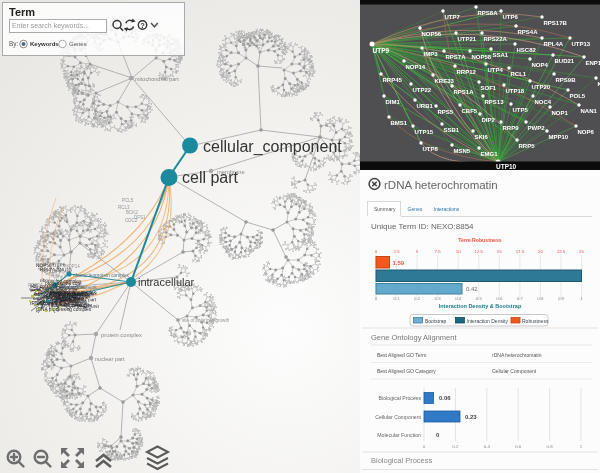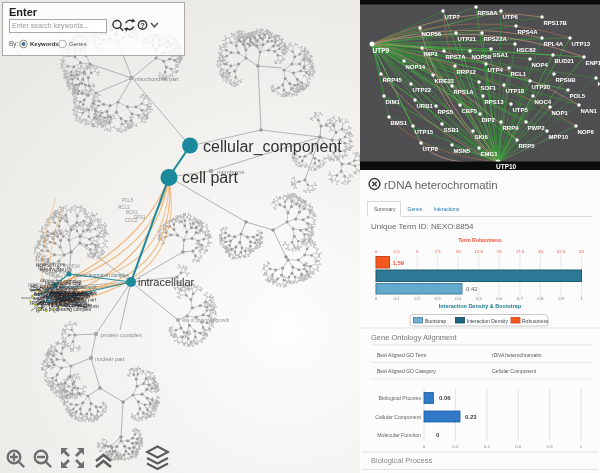--- a/index.html
+++ b/index.html
@@ -571,21 +571,21 @@
 <text x="95" y="361" font-size="5.6" fill="#888">nuclear part</text>
 <text x="182" y="322" font-size="4.6" fill="#999">site of polarized growth</text>
 <text x="73" y="276.5" font-size="4.8" fill="#50747f">ribonucleoprotein complex</text>
 <text x="59" y="288.5" font-size="4.8" fill="#50747f">ribosomal subunit</text>
 <text x="203" y="152" font-size="16" fill="#333">cellular_component</text>
 <text x="182" y="183" font-size="16" fill="#333">cell part</text>
 <text x="138" y="286" font-size="11" fill="#333">intracellular</text>
 </g>
 </svg>
 <div style="position:absolute;left:2px;top:2px;width:183px;height:54px;background:rgba(255,255,255,0.82);border:1px solid #a9a9a9;box-sizing:border-box">
-<div style="position:absolute;left:6px;top:3px;font-size:11px;font-weight:bold;color:#222">Enter</div>
+<div style="position:absolute;left:6px;top:3px;font-size:11px;font-weight:bold;color:#222">Term</div>
 <div style="position:absolute;left:6px;top:16px;width:96px;height:12px;background:#fff;border:1px solid #aaa"></div>
 <div style="position:absolute;left:9px;top:18.5px;font-size:7px;color:#999">Enter search keywords...</div>
 <svg width="60" height="18" style="position:absolute;left:107px;top:14px">
 <g stroke="#333" stroke-width="1.5" fill="none">
 <circle cx="7" cy="7.5" r="4"></circle>
             <line x1="10" y1="10.5" x2="13.2" y2="13.7"></line>
 <path d="M15.8 6.3 a4.2 4.2 0 0 1 7.2 -1.6 M23.6 9.5 a4.2 4.2 0 0 1 -7.2 1.6"></path>
 </g>
 <g fill="#333">
             <path d="M22.6 1.4 l3 3.2 -4.2 0.8 z"></path>

